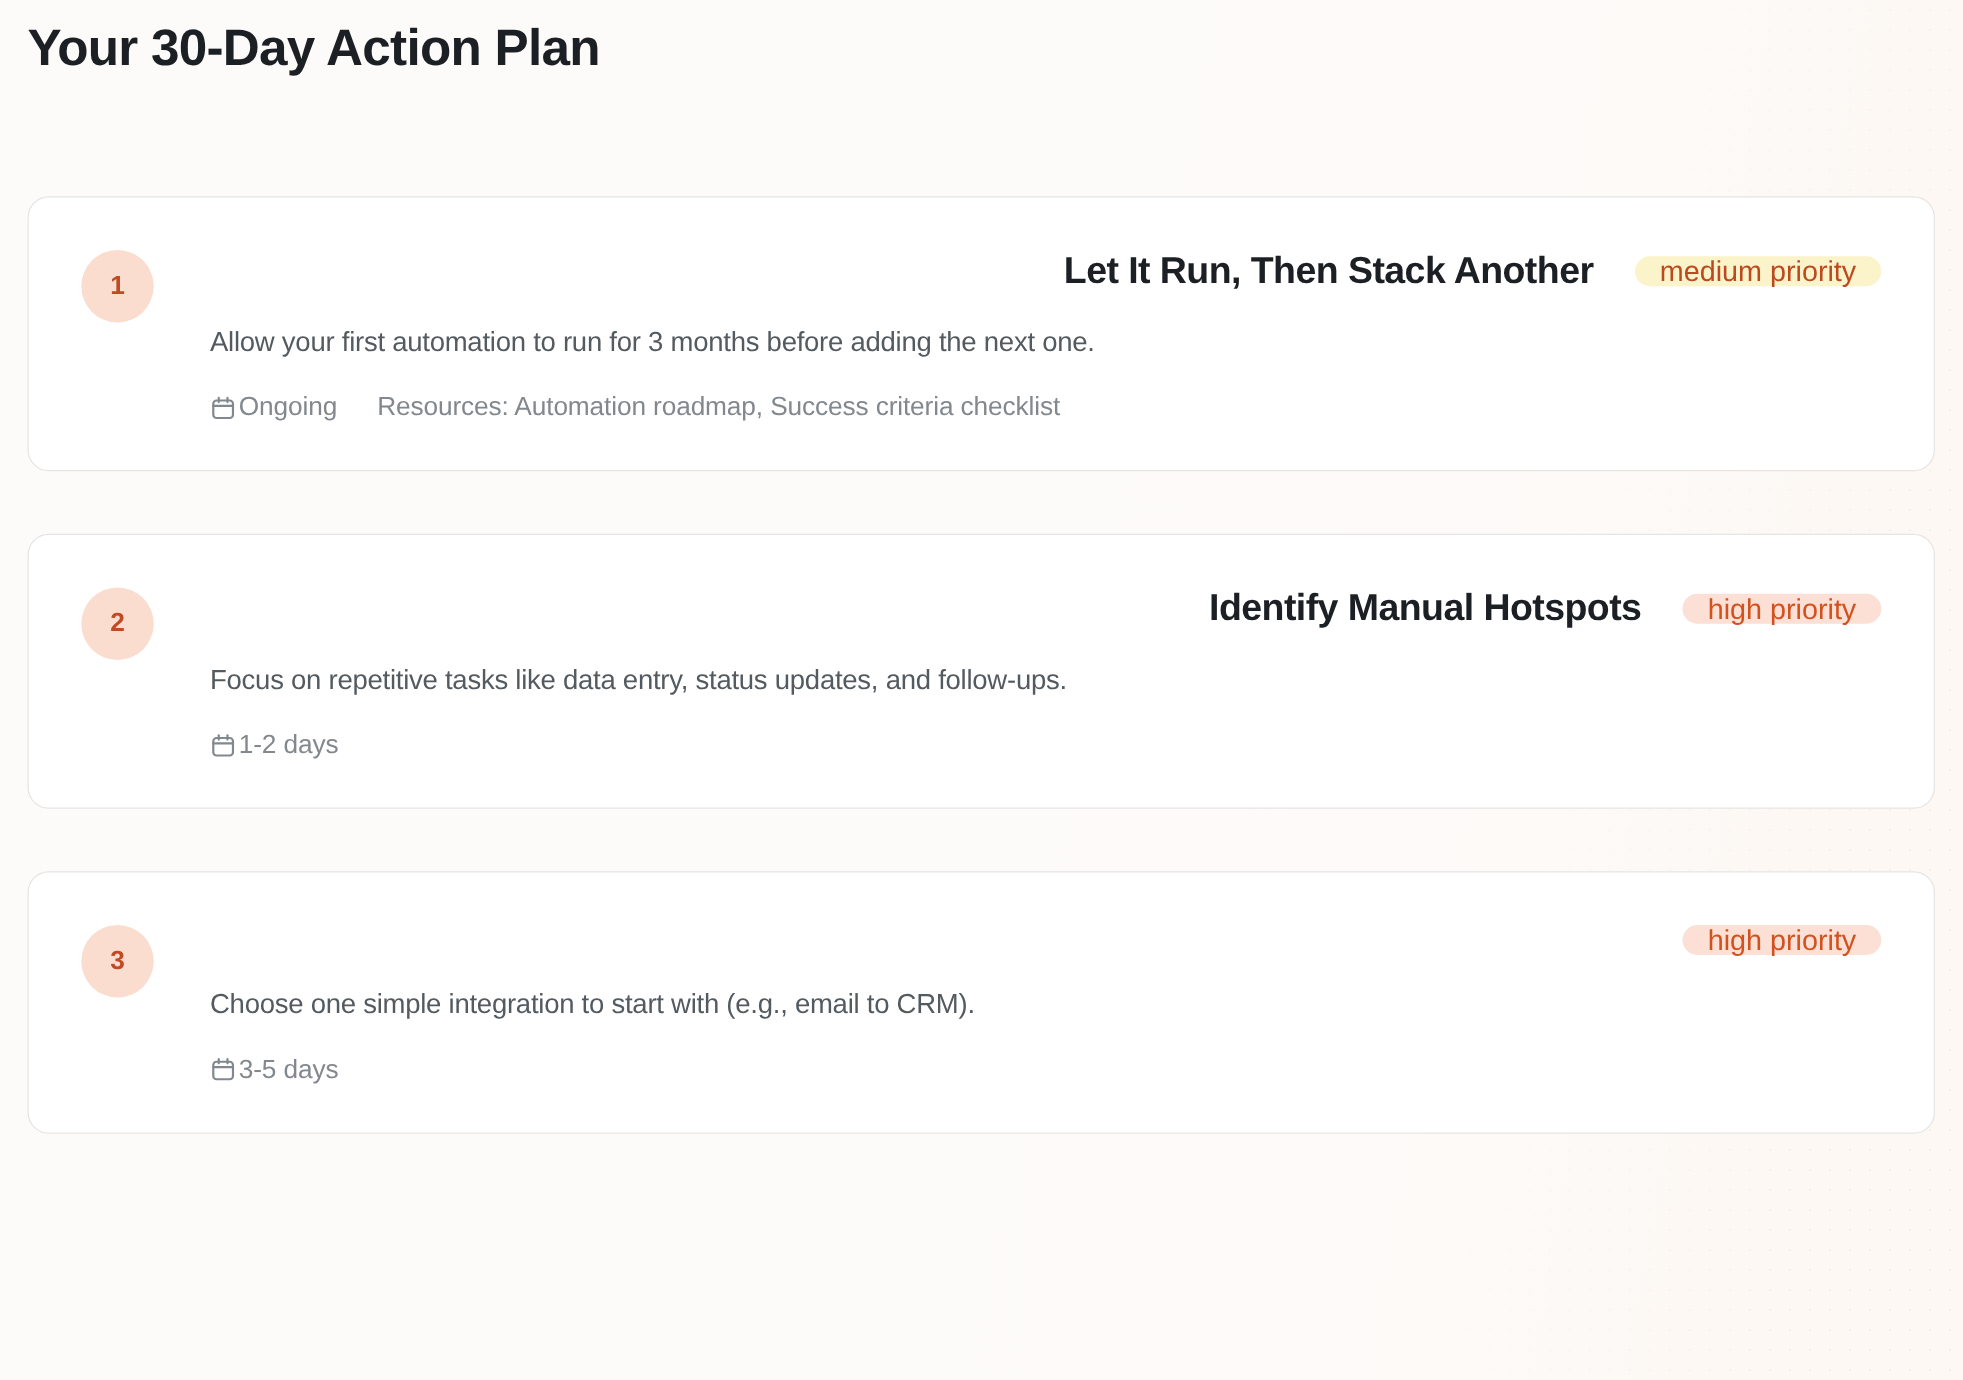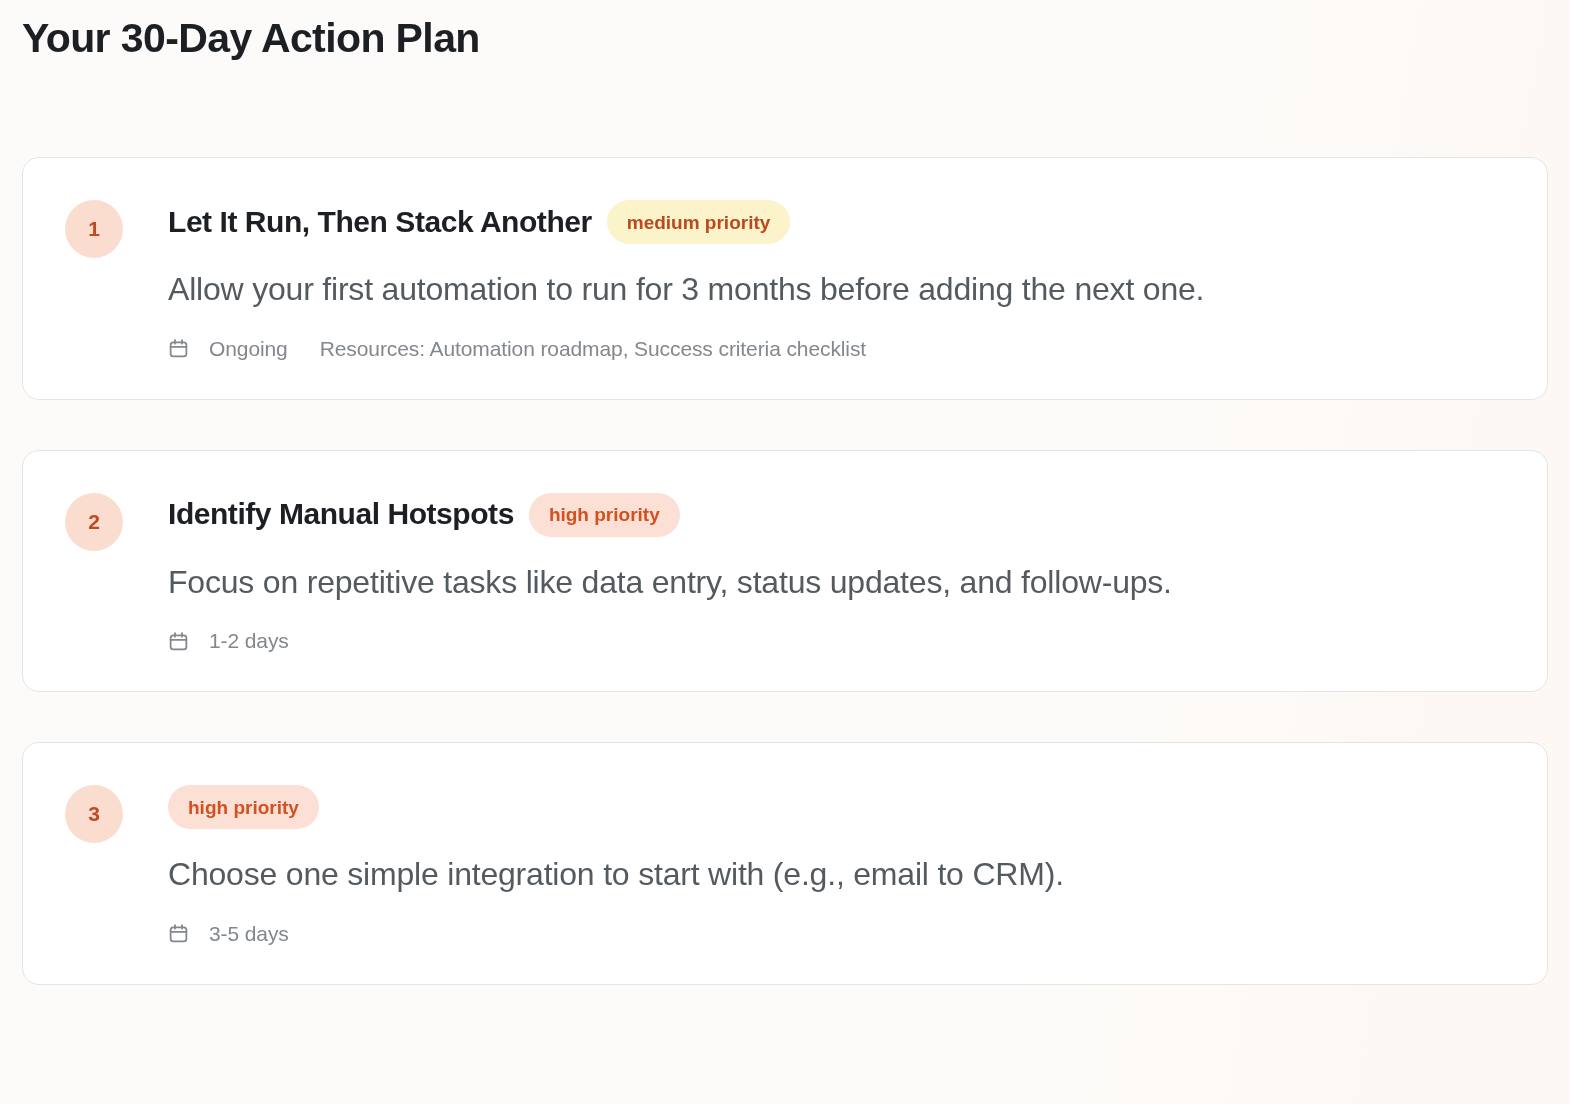--- a/index.html
+++ b/index.html
@@ -86,74 +86,75 @@
 
   .card-body {
     flex: 1 1 auto;
     min-width: 0;
     padding-top: 2px;
   }
 
   .card-headline {
     display: flex;
     align-items: center;
-    gap: 15px;
+    gap: 33px;
+    justify-content: flex-end;
   }
 
   .card-title {
     font-size: 30px;
     font-weight: 700;
     letter-spacing: -0.45px;
     color: #1c2024;
     line-height: 1.15;
     white-space: nowrap;
   }
 
   .priority-badge {
     display: inline-flex;
     align-items: center;
     justify-content: center;
-    height: 44px;
+    height: 24px;
     padding: 0 20px;
     border-radius: 999px;
-    font-size: 19px;
-    font-weight: 700;
+    font-size: 23px;
+    font-weight: 400;
     white-space: nowrap;
     line-height: 1;
   }
   .priority-badge.high {
     background: #fcdfd5;
     color: #d1511f;
   }
   .priority-badge.medium {
     background: #fbf3c9;
     color: #bb4a20;
   }
 
   .card-desc {
     margin-top: 25px;
-    font-size: 32px;
+    font-size: 22px;
     line-height: 1.3;
     color: #545b60;
     letter-spacing: -0.2px;
   }
 
   .card-meta {
     margin-top: 26px;
     display: flex;
     align-items: center;
     font-size: 21px;
     color: #82888d;
     letter-spacing: -0.1px;
   }
 
   .meta-duration {
     display: inline-flex;
     align-items: center;
-    gap: 20px;
+    gap: 2px;
     margin-right: 32px;
     white-space: nowrap;
   }
 
   .cal-icon {
     display: block;
     width: 21px;
     height: 21px;
     flex: 0 0 auto;
   }

